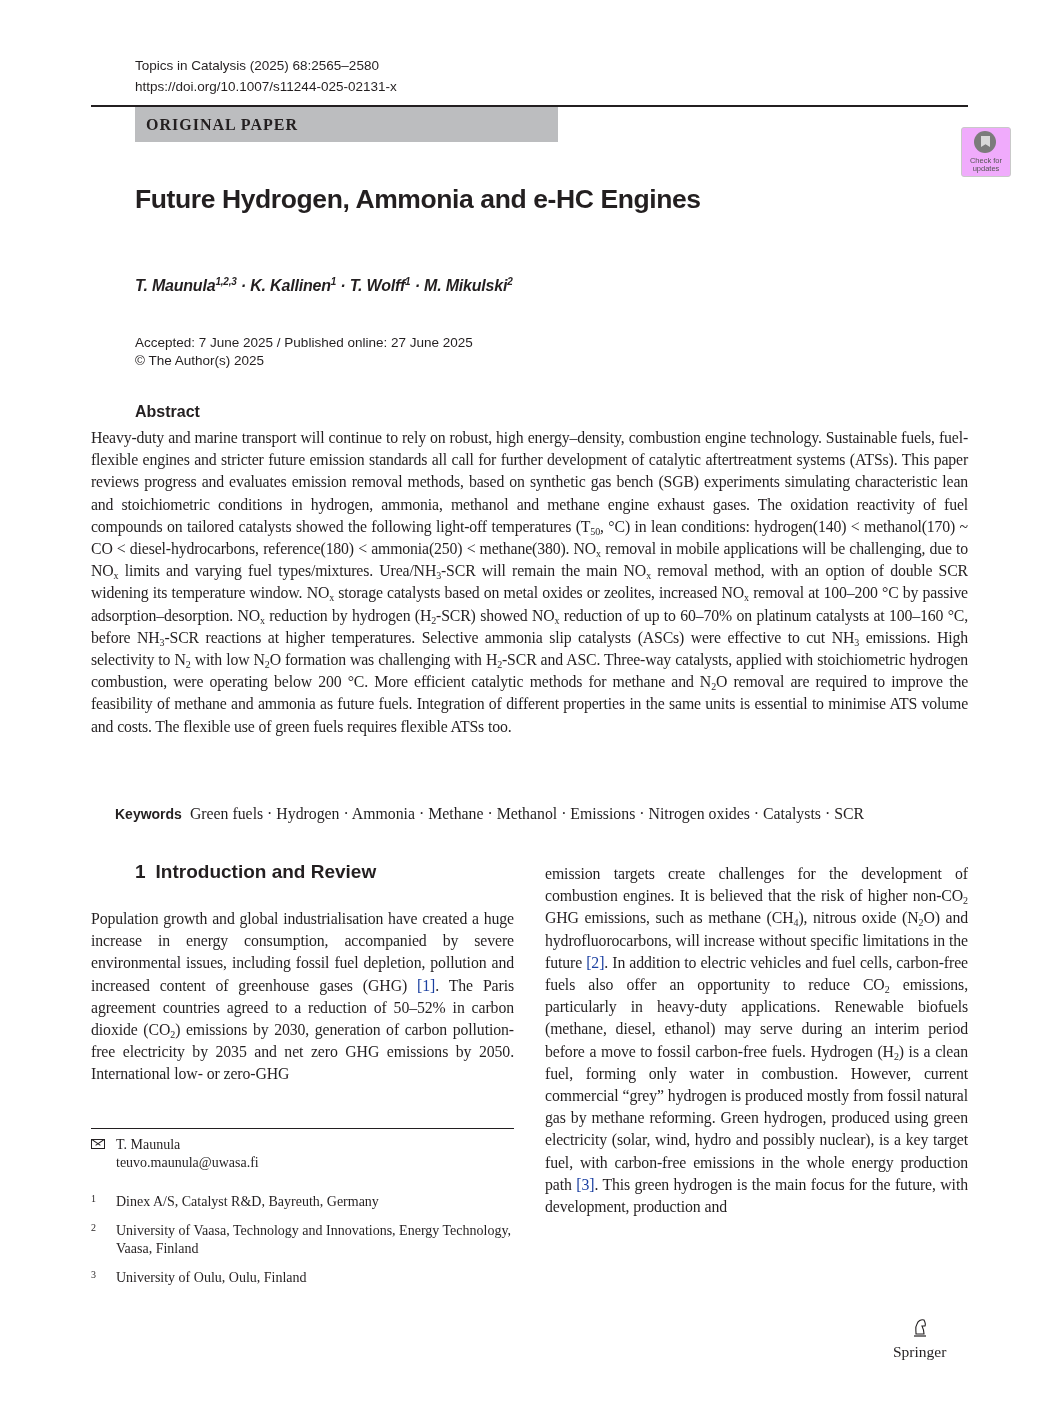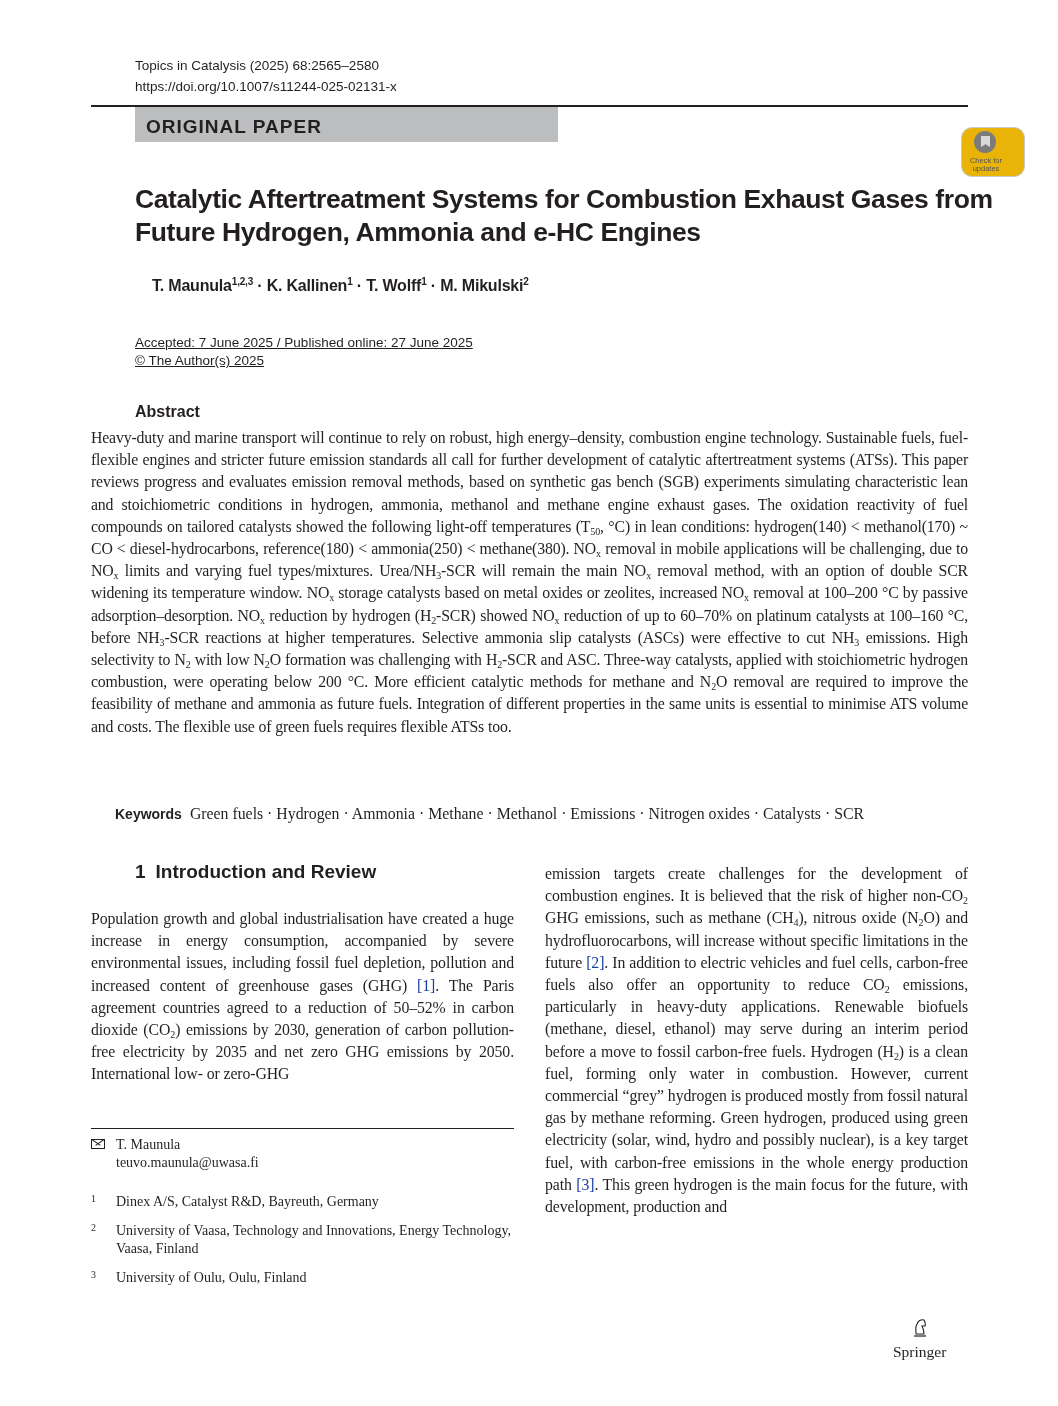--- a/index.html
+++ b/index.html
@@ -4,31 +4,31 @@
 <style>
   html, body { margin: 0; padding: 0; background: #ffffff; }
   body { width: 1058px; height: 1406px; position: relative; overflow: hidden; color: #231f20; }
   .sans { font-family: "Liberation Sans", "DejaVu Sans", sans-serif; margin-left: 44px; }
   .serif { font-family: "Liberation Serif", "DejaVu Serif", serif; }
   .abs { position: absolute; }
 
   #journal { left: 91px; top: 55px; font-size: 13.5px; line-height: 21px; }
   #rule-top { left: 91px; top: 105px; width: 877px; height: 2px; background: #231f20; }
   #badge { left: 91px; top: 107px; width: 423px; height: 35px; background: #bcbdbf; }
-  #badge span { position: absolute; left: 11px; top: 9px; font-size: 19px; font-weight: bold; letter-spacing: 1px; color: #231f20; }
+  #badge span { position: absolute; left: 11px; top: 9px; font-size: 16px; font-weight: bold; letter-spacing: 1px; color: #231f20; font-family: Liberation Serif, serif; }
 
-  #crossmark { left: 917px; top: 127px; width: 64px; height: 50px; border: 1px solid #c9c9c9; border-radius: 11px; background: #eab308; box-sizing: border-box; cursor: pointer; }
+  #crossmark { left: 917px; top: 127px; width: 50px; height: 50px; border: 1px solid #c9c9c9; border-radius: 3px; background: #f0abfc; box-sizing: border-box; cursor: pointer; }
   #crossmark .ring { position: absolute; left: 12px; top: 3px; width: 22px; height: 22px; border-radius: 50%; background: #7b7b7b; }
   #crossmark .flag { position: absolute; left: 19px; top: 8px; width: 9px; height: 11px; background: #d9d9d9; clip-path: polygon(0 0,100% 0,100% 100%,50% 75%,0 100%); }
   #crossmark .txt { position: absolute; left: 0; top: 29px; width: 48px; text-align: center; font-size: 7.5px; line-height: 8px; color: #555; }
 
   #title { left: 91px; top: 183px; width: 860px; font-size: 26.5px; font-weight: bold; line-height: 33px; letter-spacing: -0.4px; color: #231f20; }
-  #authors { left: 108px; top: 276px; font-size: 16px; font-weight: bold; letter-spacing: -0.2px; }
+  #authors { left: 91px; top: 276px; font-size: 16px; font-weight: bold; letter-spacing: -0.2px; font-style: italic; }
   #authors sup { font-size: 10px; font-weight: bold; }
-  #dates { left: 91px; top: 334px; font-size: 13.5px; line-height: 18px; text-decoration: underline; }
+  #dates { left: 91px; top: 334px; font-size: 13.5px; line-height: 18px; }
 
   #abstract-heading { left: 91px; top: 403px; font-size: 16px; font-weight: bold; }
   #abstract { left: 91px; top: 427px; width: 877px; font-size: 15.8px; line-height: 22.2px; text-align: justify; letter-spacing: -0.15px; }
   #abstract p { margin: 0; }
 
   #keywords { left: 91px; top: 803px; width: 877px; font-size: 15.8px; line-height: 22px; }
   #keywords .kwlabel { font-family: "Liberation Sans", "DejaVu Sans", sans-serif; font-weight: bold; font-size: 14px; margin-right: 8px; padding-left: 24px; }
 
   #intro-heading { left: 91px; top: 861px; font-size: 19px; font-weight: bold; }
   #intro-heading .num { margin-right: 10px; }
@@ -69,21 +69,20 @@
 <div id="crossmark" class="abs sans">
   <div class="ring"></div>
   <div class="flag"></div>
   <div class="txt">
     <div>Check for</div>
     <div>updates</div>
   </div>
 </div>
 
 <div id="title" class="abs sans">
-  <div>Catalytic Aftertreatment Systems for Combustion Exhaust Gases from</div>
   <div>Future Hydrogen, Ammonia and e-HC Engines</div>
 </div>
 
 <div id="authors" class="abs sans">
   <span style="cursor:pointer">T. Maunula</span><sup>1,2,3</sup><span> · </span><span style="cursor:pointer">K. Kallinen</span><sup>1</sup><span> · </span><span style="cursor:pointer">T. Wolff</span><sup>1</sup><span> · </span><span style="cursor:pointer">M. Mikulski</span><sup>2</sup>
 </div>
 
 <div id="dates" class="abs sans">
   <div>Accepted: 7 June 2025 / Published online: 27 June 2025</div>
   <div>© The Author(s) 2025</div>

